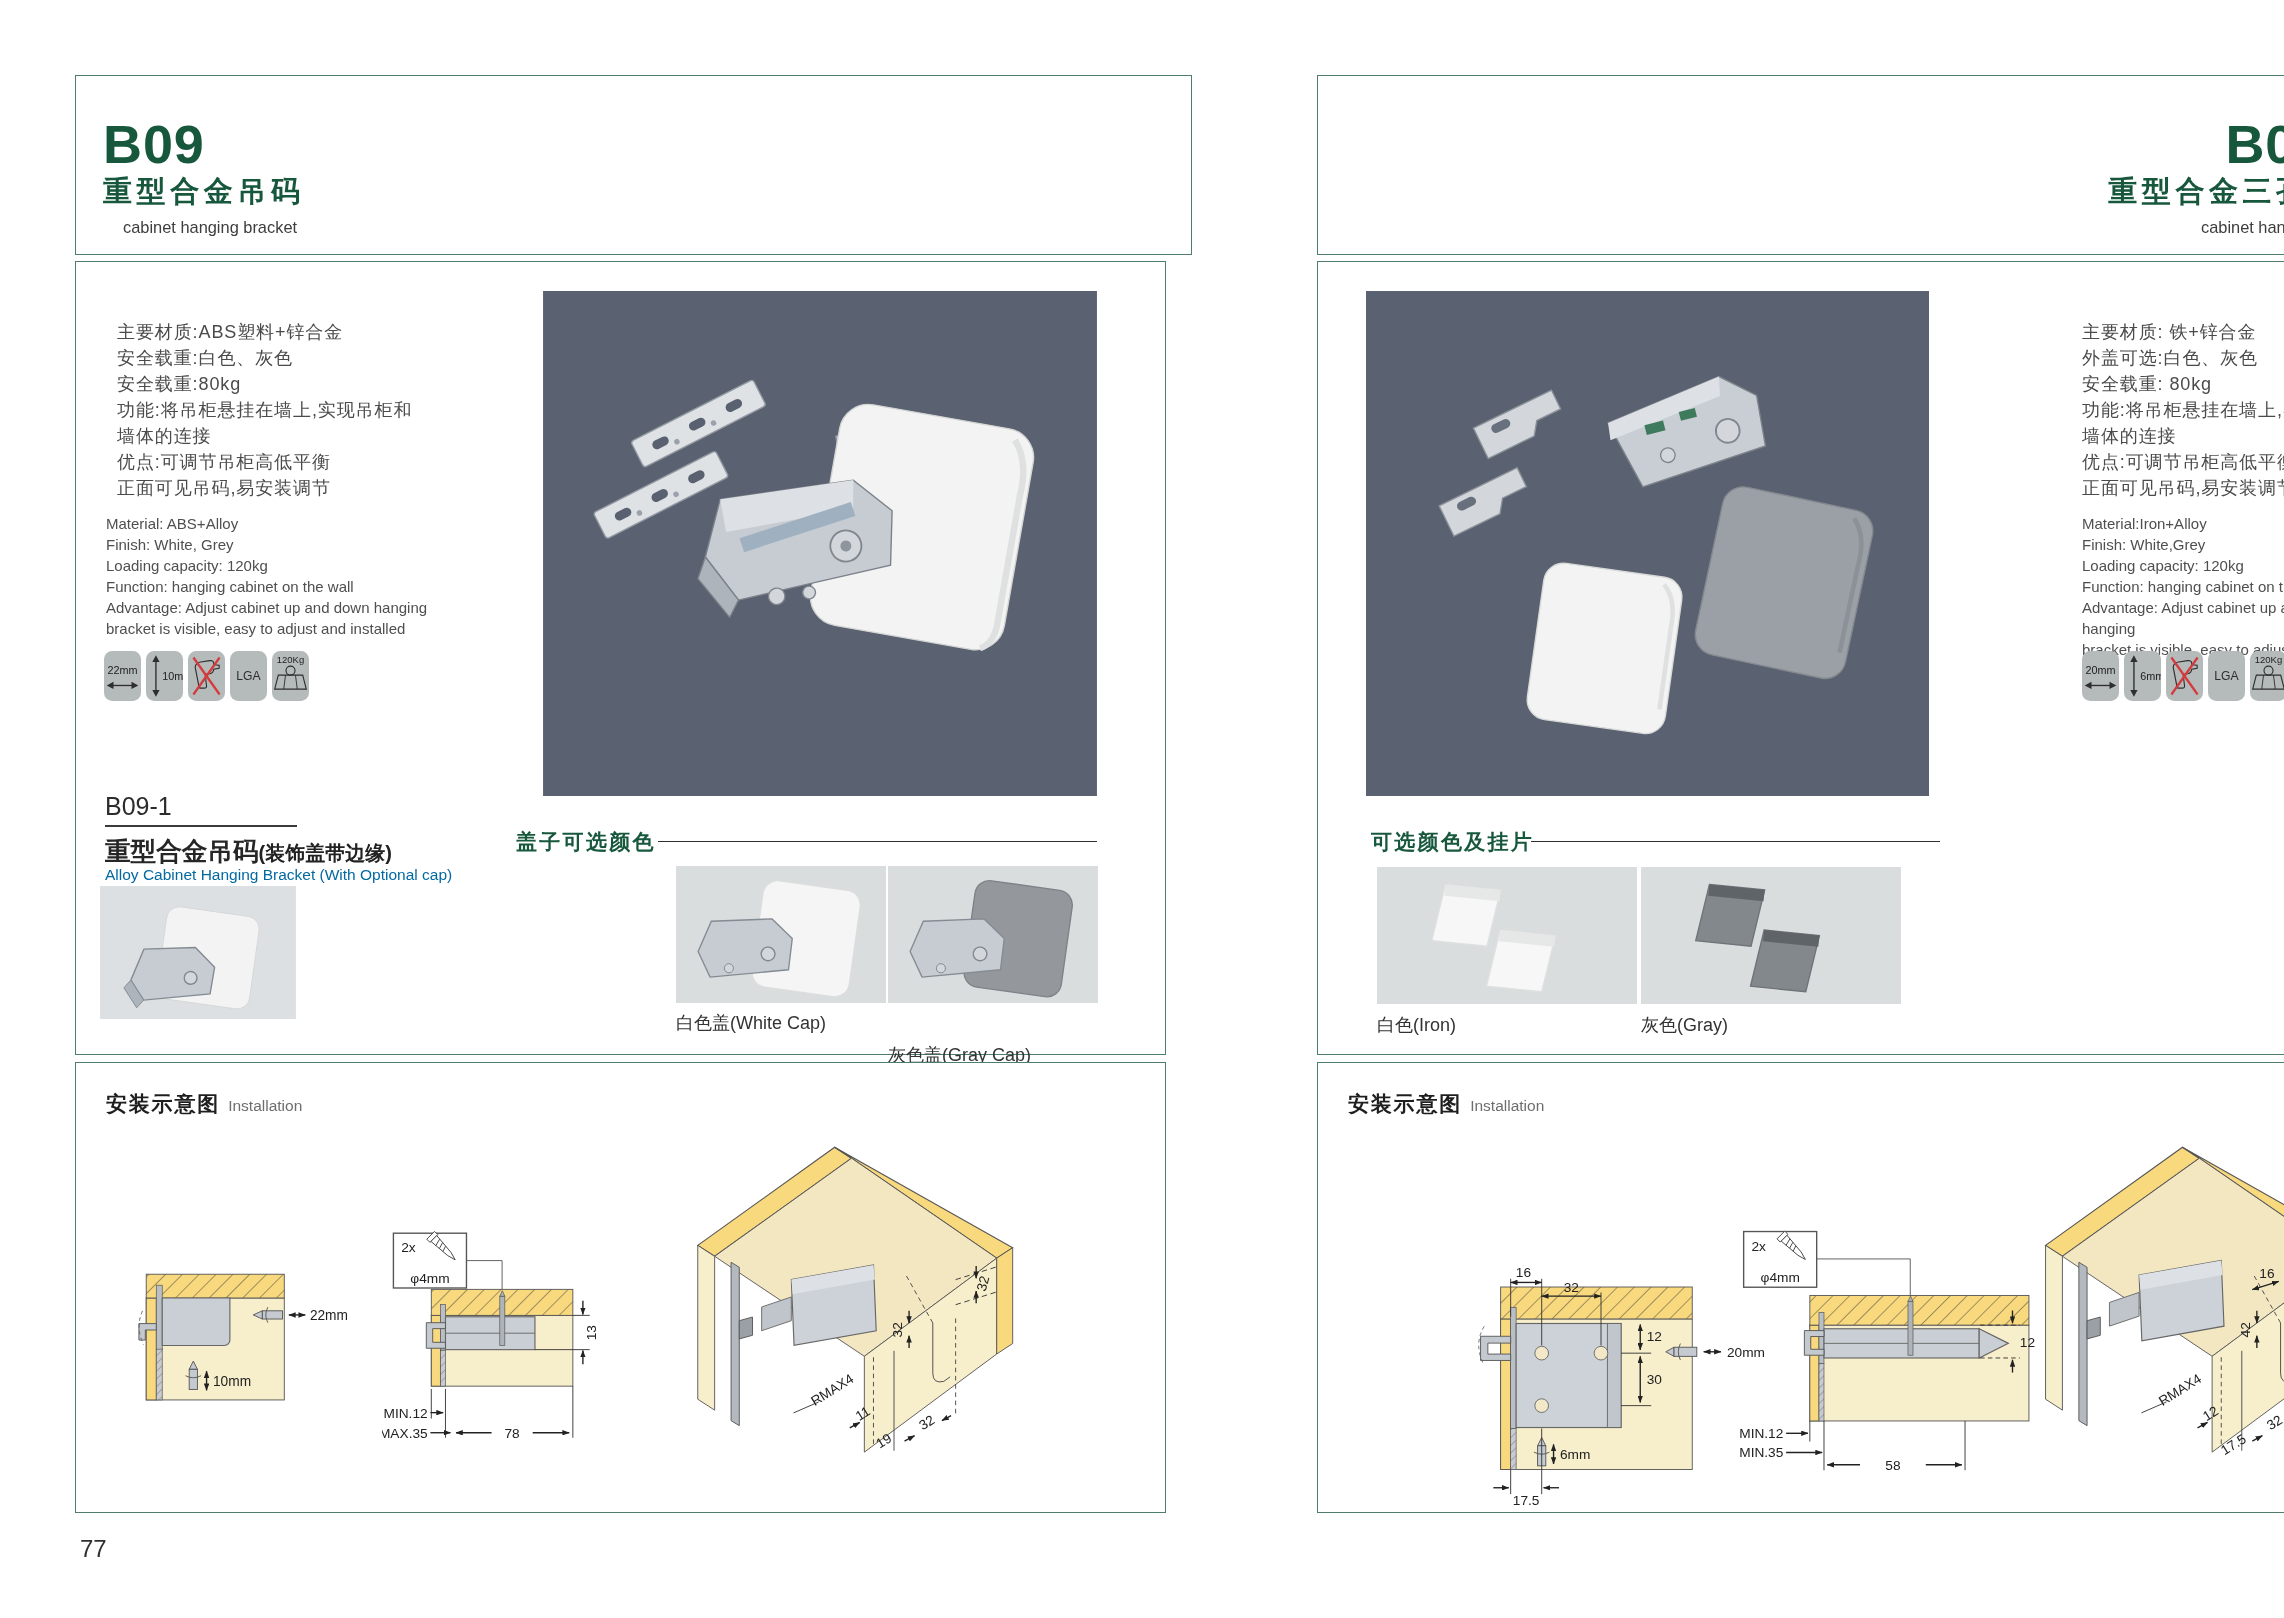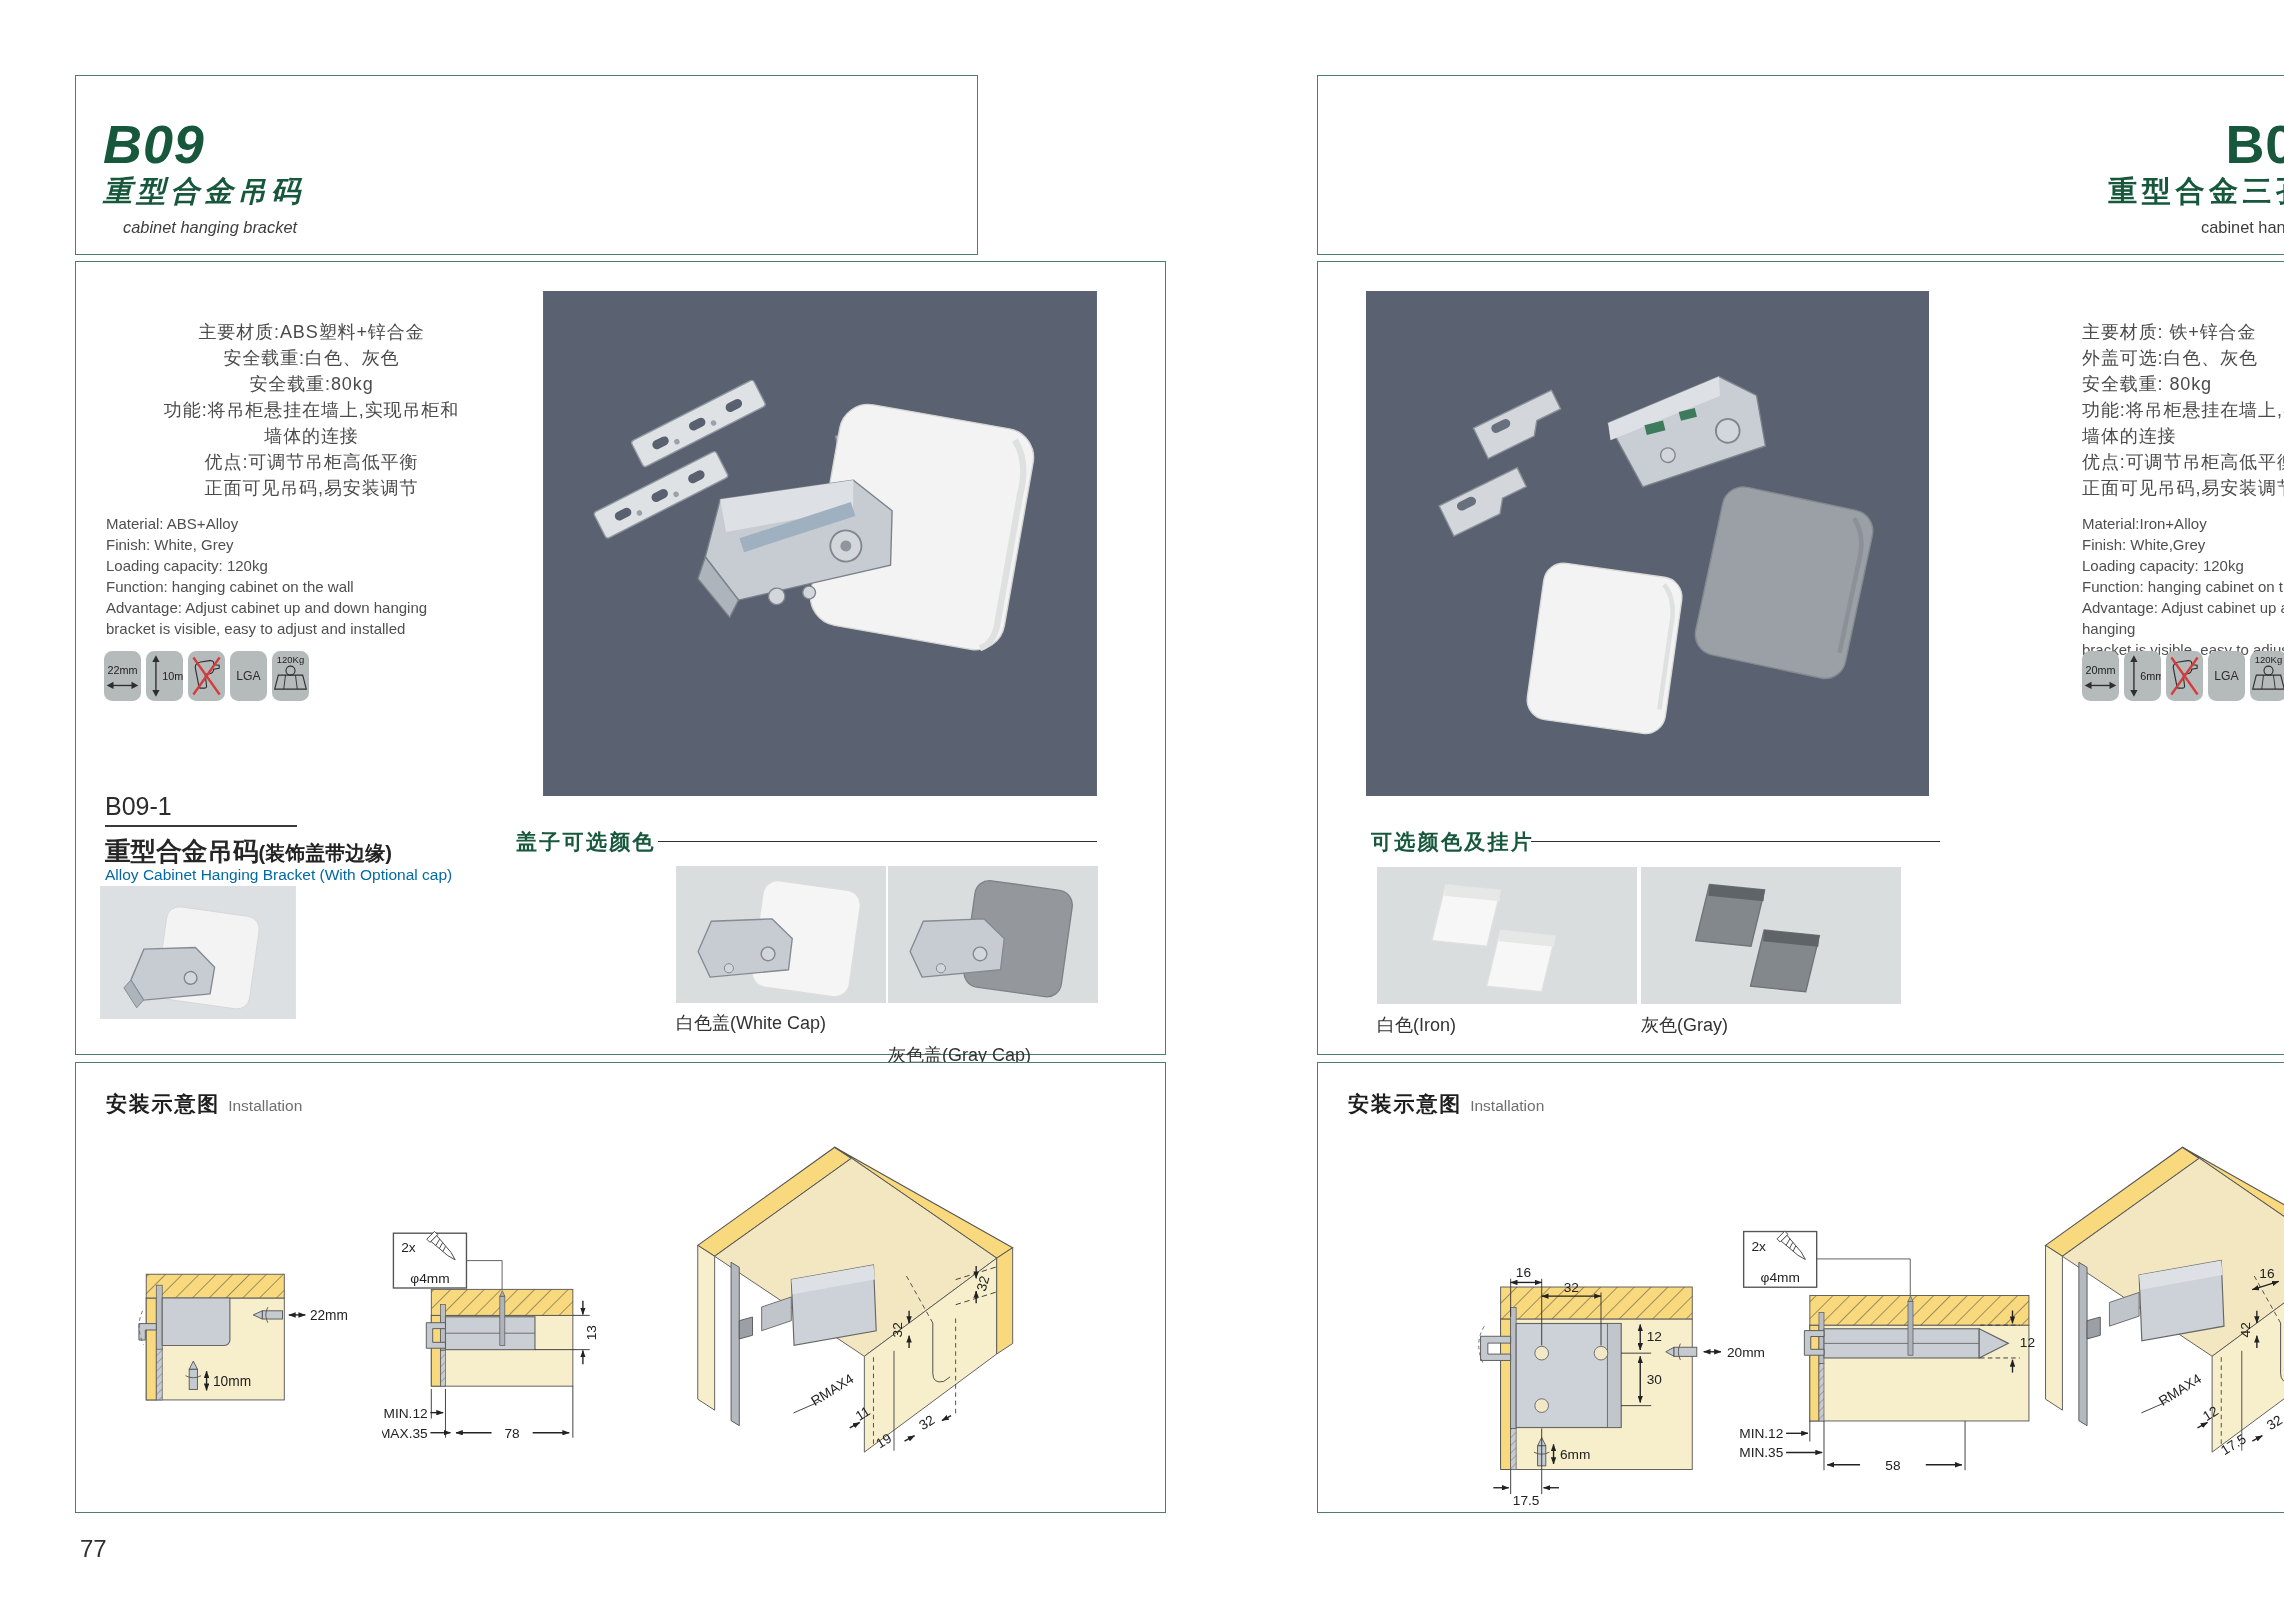--- a/index.html
+++ b/index.html
@@ -26,28 +26,28 @@
   .insttitle{font-size:21px;font-weight:bold;color:#1e1e1e;letter-spacing:1.8px;}
   .instsub{font-size:15.5px;color:#6e6e6e;margin-left:8.2px;}
   .pagenum{font-size:24px;color:#2f2f2f;}
   svg text{font-family:"Liberation Sans",sans-serif;}
   .dim{font-size:30px;fill:#222;}
   .bdg{font-size:24px;fill:#222;}
 </style>
 </head>
 <body>
 
-<div class="box" style="left:75px;top:75px;width:903px;height:180px;font-style:italic;">
+<div class="box" style="left:75px;top:75px;width:1117px;height:180px;">
   <div class="abs code" style="left:27px;top:41px;">B09</div>
   <div class="abs tcn" style="left:27px;top:101px;">重型合金吊码</div>
   <div class="abs ten" style="left:47px;top:143px;">cabinet hanging bracket</div>
 </div>
 
 <div class="box" style="left:75px;top:261px;width:1091px;height:794px;">
-  <div class="abs speccn" style="left:30px;top:57px;width:411px;text-align:center;">
+  <div class="abs speccn" style="left:41px;top:57px;width:411px;">
     <div>主要材质:ABS塑料+锌合金</div>
     <div>安全载重:白色、灰色</div>
     <div>安全载重:80kg</div>
     <div>功能:将吊柜悬挂在墙上,实现吊柜和</div>
     <div>墙体的连接</div>
     <div>优点:可调节吊柜高低平衡</div>
     <div>正面可见吊码,易安装调节</div>
   </div>
   <div class="abs specen" style="left:30px;top:251px;width:411px;">
     <div>Material: ABS+Alloy</div>

